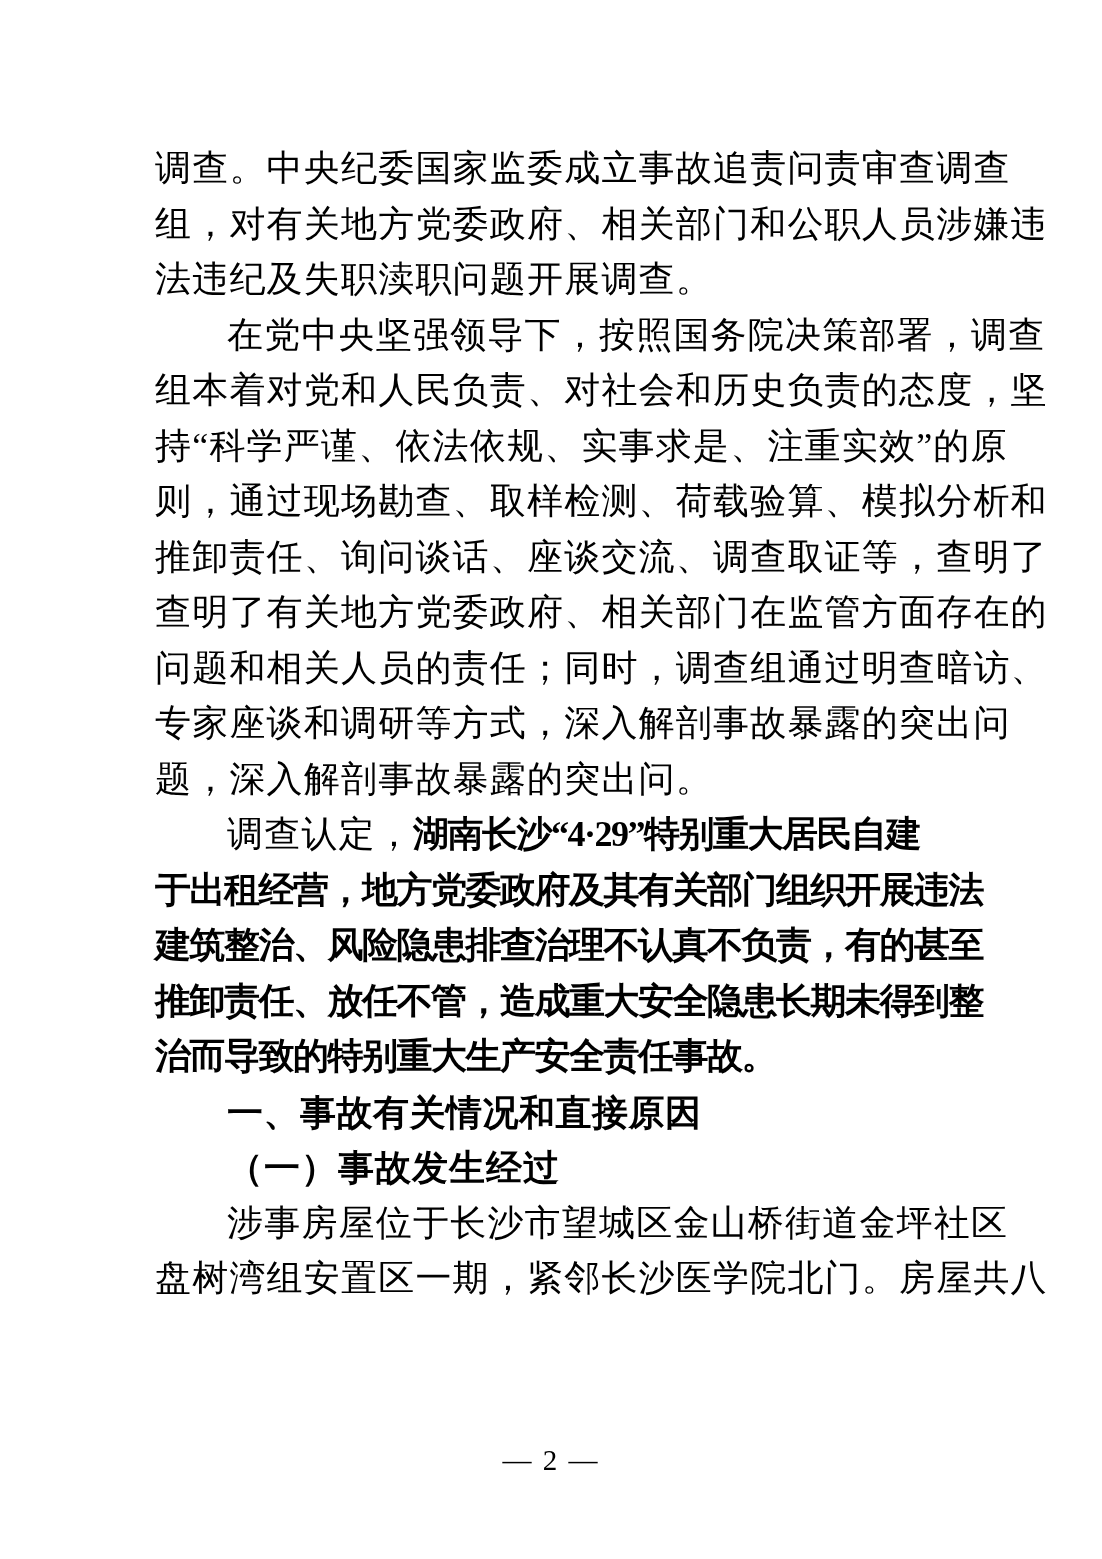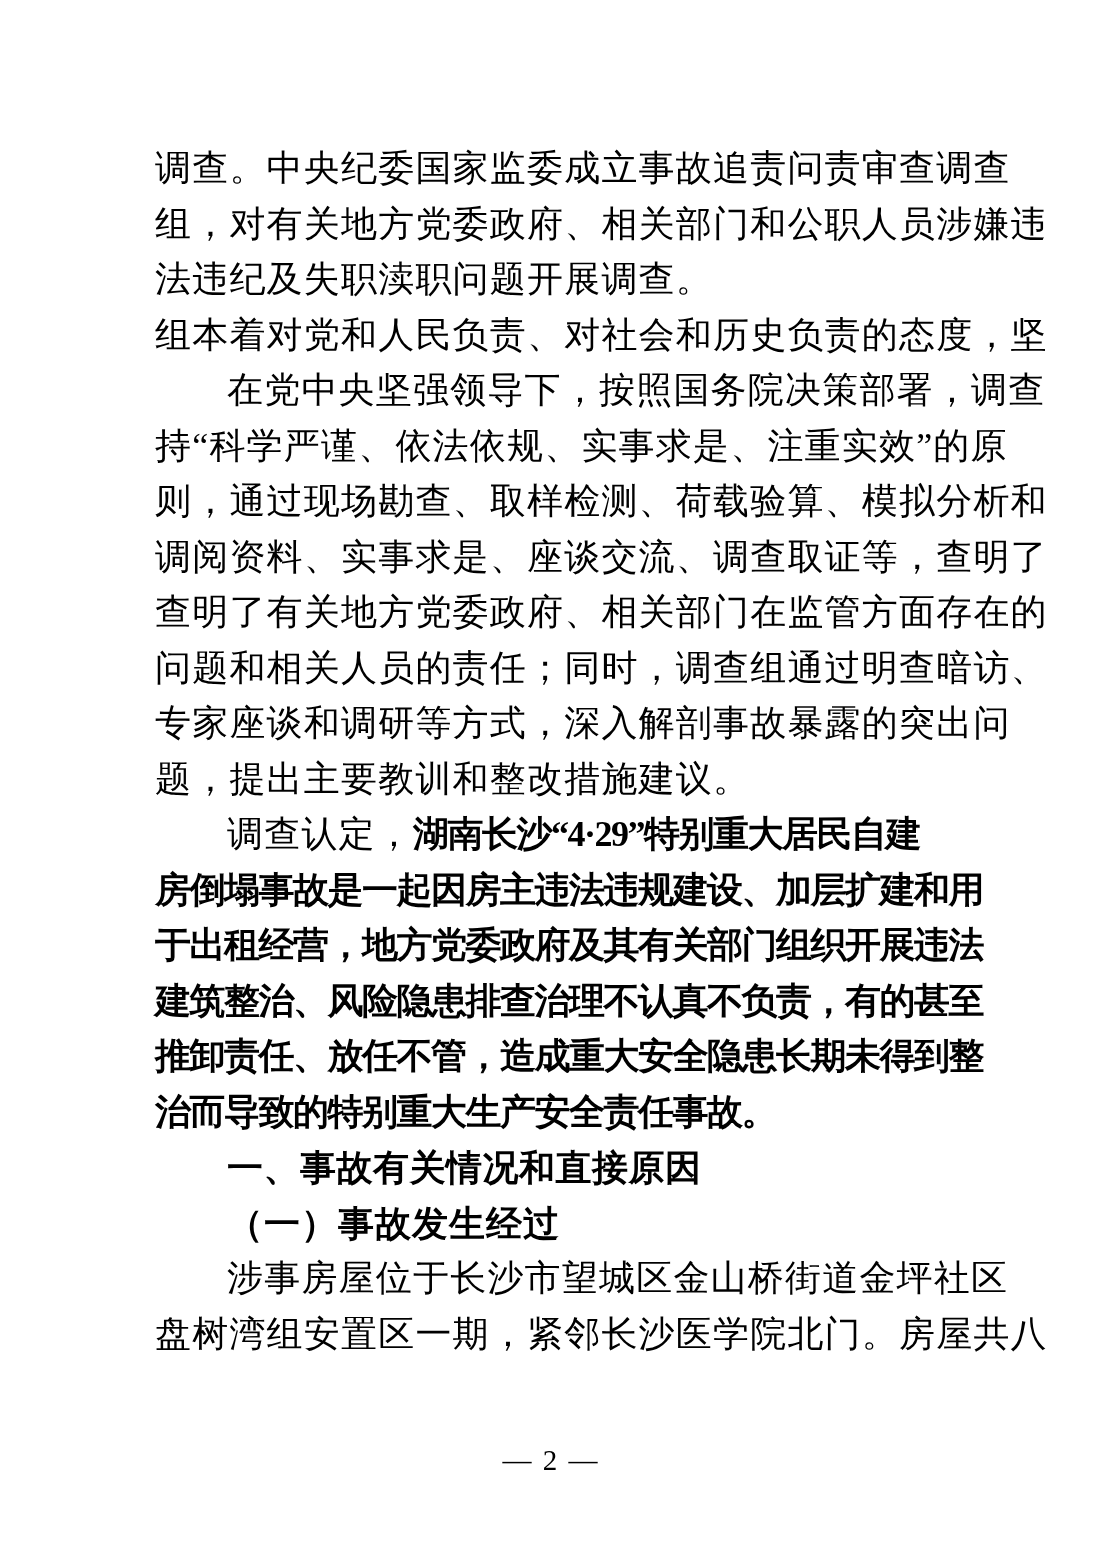--- a/index.html
+++ b/index.html
@@ -60,31 +60,30 @@
   }
 </style>
 </head>
 <body>
 
 <div class="page">
   <div class="text-block">
       <div class="line"><span class="seg-body">调查。中央纪委国家监委成立事故追责问责审查调查</span></div>
       <div class="line"><span class="seg-body">组，对有关地方党委政府、相关部门和公职人员涉嫌违</span></div>
       <div class="line"><span class="seg-body">法违纪及失职渎职问题开展调查。</span></div>
+      <div class="line indent"><span class="seg-body">在党中央坚强领导下，按照国务院决策部署，调查</span></div>
       <div class="line"><span class="seg-body">组本着对党和人民负责、对社会和历史负责的态度，坚</span></div>
-      <div class="line indent"><span class="seg-body">在党中央坚强领导下，按照国务院决策部署，调查</span></div>
       <div class="line"><span class="seg-body">持“科学严谨、依法依规、实事求是、注重实效”的原</span></div>
       <div class="line"><span class="seg-body">则，通过现场勘查、取样检测、荷载验算、模拟分析和</span></div>
-      <div class="line"><span class="seg-body">调阅资料、实事求是、座谈交流、调查取证等，查明了</span></div>
+      <div class="line"><span class="seg-body">推卸责任、询问谈话、座谈交流、调查取证等，查明了</span></div>
       <div class="line"><span class="seg-body">查明了有关地方党委政府、相关部门在监管方面存在的</span></div>
       <div class="line"><span class="seg-body">问题和相关人员的责任；同时，调查组通过明查暗访、</span></div>
       <div class="line"><span class="seg-body">专家座谈和调研等方式，深入解剖事故暴露的突出问</span></div>
-      <div class="line"><span class="seg-body">题，提出主要教训和整改措施建议。</span></div>
+      <div class="line"><span class="seg-body">题，深入解剖事故暴露的突出问。</span></div>
       <div class="line indent"><span class="seg-body">调查认定，</span><span class="seg-bold">湖南长沙“4·29”特别重大居民自建</span></div>
-      <div class="line"><span class="seg-bold">房倒塌事故是一起因房主违法违规建设、加层扩建和用</span></div>
       <div class="line"><span class="seg-bold">于出租经营，地方党委政府及其有关部门组织开展违法</span></div>
       <div class="line"><span class="seg-bold">建筑整治、风险隐患排查治理不认真不负责，有的甚至</span></div>
       <div class="line"><span class="seg-bold">推卸责任、放任不管，造成重大安全隐患长期未得到整</span></div>
       <div class="line"><span class="seg-bold">治而导致的特别重大生产安全责任事故。</span></div>
       <div class="line indent"><span class="seg-heading1">一、事故有关情况和直接原因</span></div>
       <div class="line indent"><span class="seg-heading2">（一）事故发生经过</span></div>
       <div class="line indent"><span class="seg-body">涉事房屋位于长沙市望城区金山桥街道金坪社区</span></div>
       <div class="line"><span class="seg-body">盘树湾组安置区一期，紧邻长沙医学院北门。房屋共八</span></div>
     </div>
   <div class="footer">— 2 —</div>

